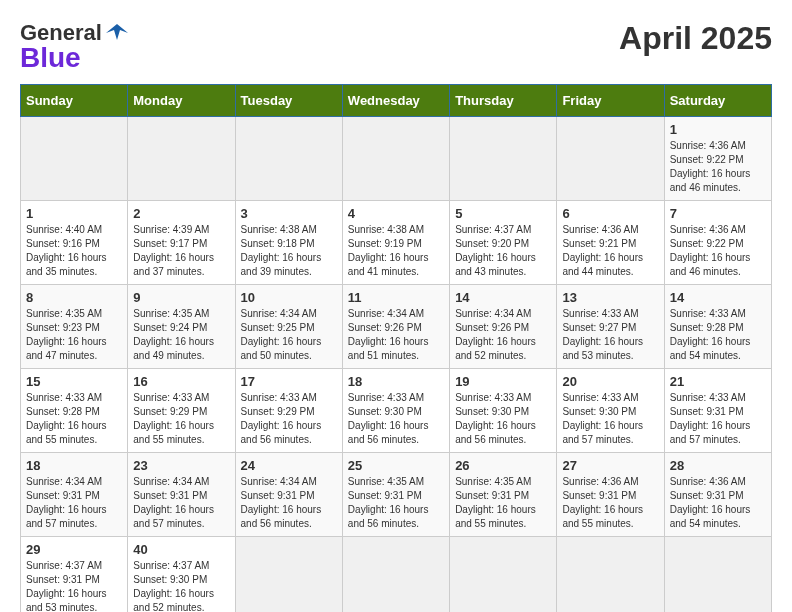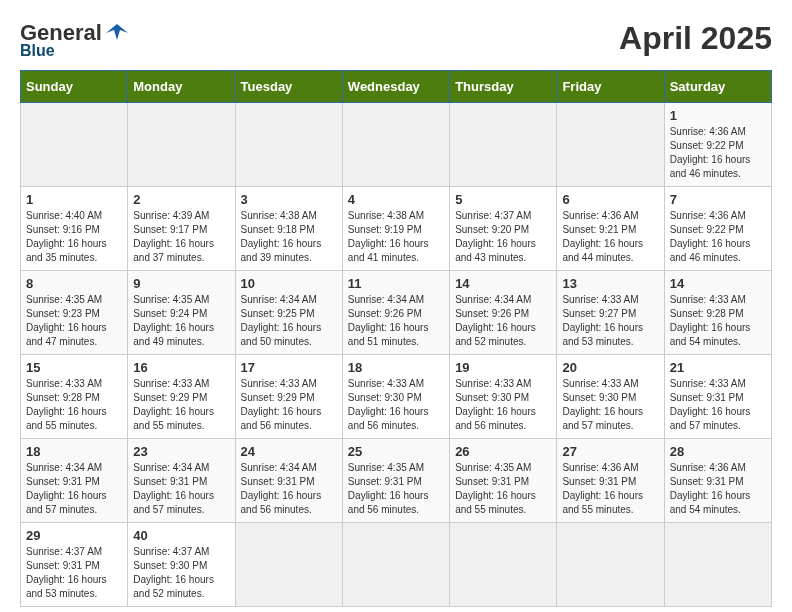--- a/index.html
+++ b/index.html
@@ -78,21 +78,21 @@
 <body>
 
 <div class="header">
   <div class="logo">
     <div style="display:flex; align-items:center; gap:4px;">
       <span style="font-size:22px; font-weight:bold; color:#333;">General</span>
       <svg width="22" height="22" viewBox="0 0 22 22">
         <polygon points="11,2 22,11 14,8 11,18 8,8 0,11" fill="#1a5fa8"></polygon>
       </svg>
     </div>
-    <span style="font-size:16px; font-weight:bold; color:#0c4a6e; margin-top:-4px;">Blue</span>
+    <span style="font-size:28px; font-weight:bold; color:#6d28d9; margin-top:-4px;">Blue</span>
   </div>
   <div class="title-block">
     <div class="month-year">April 2025</div>
   </div>
 </div>
 
 <table>
   <thead>
     <tr>
     <th>Sunday</th>

